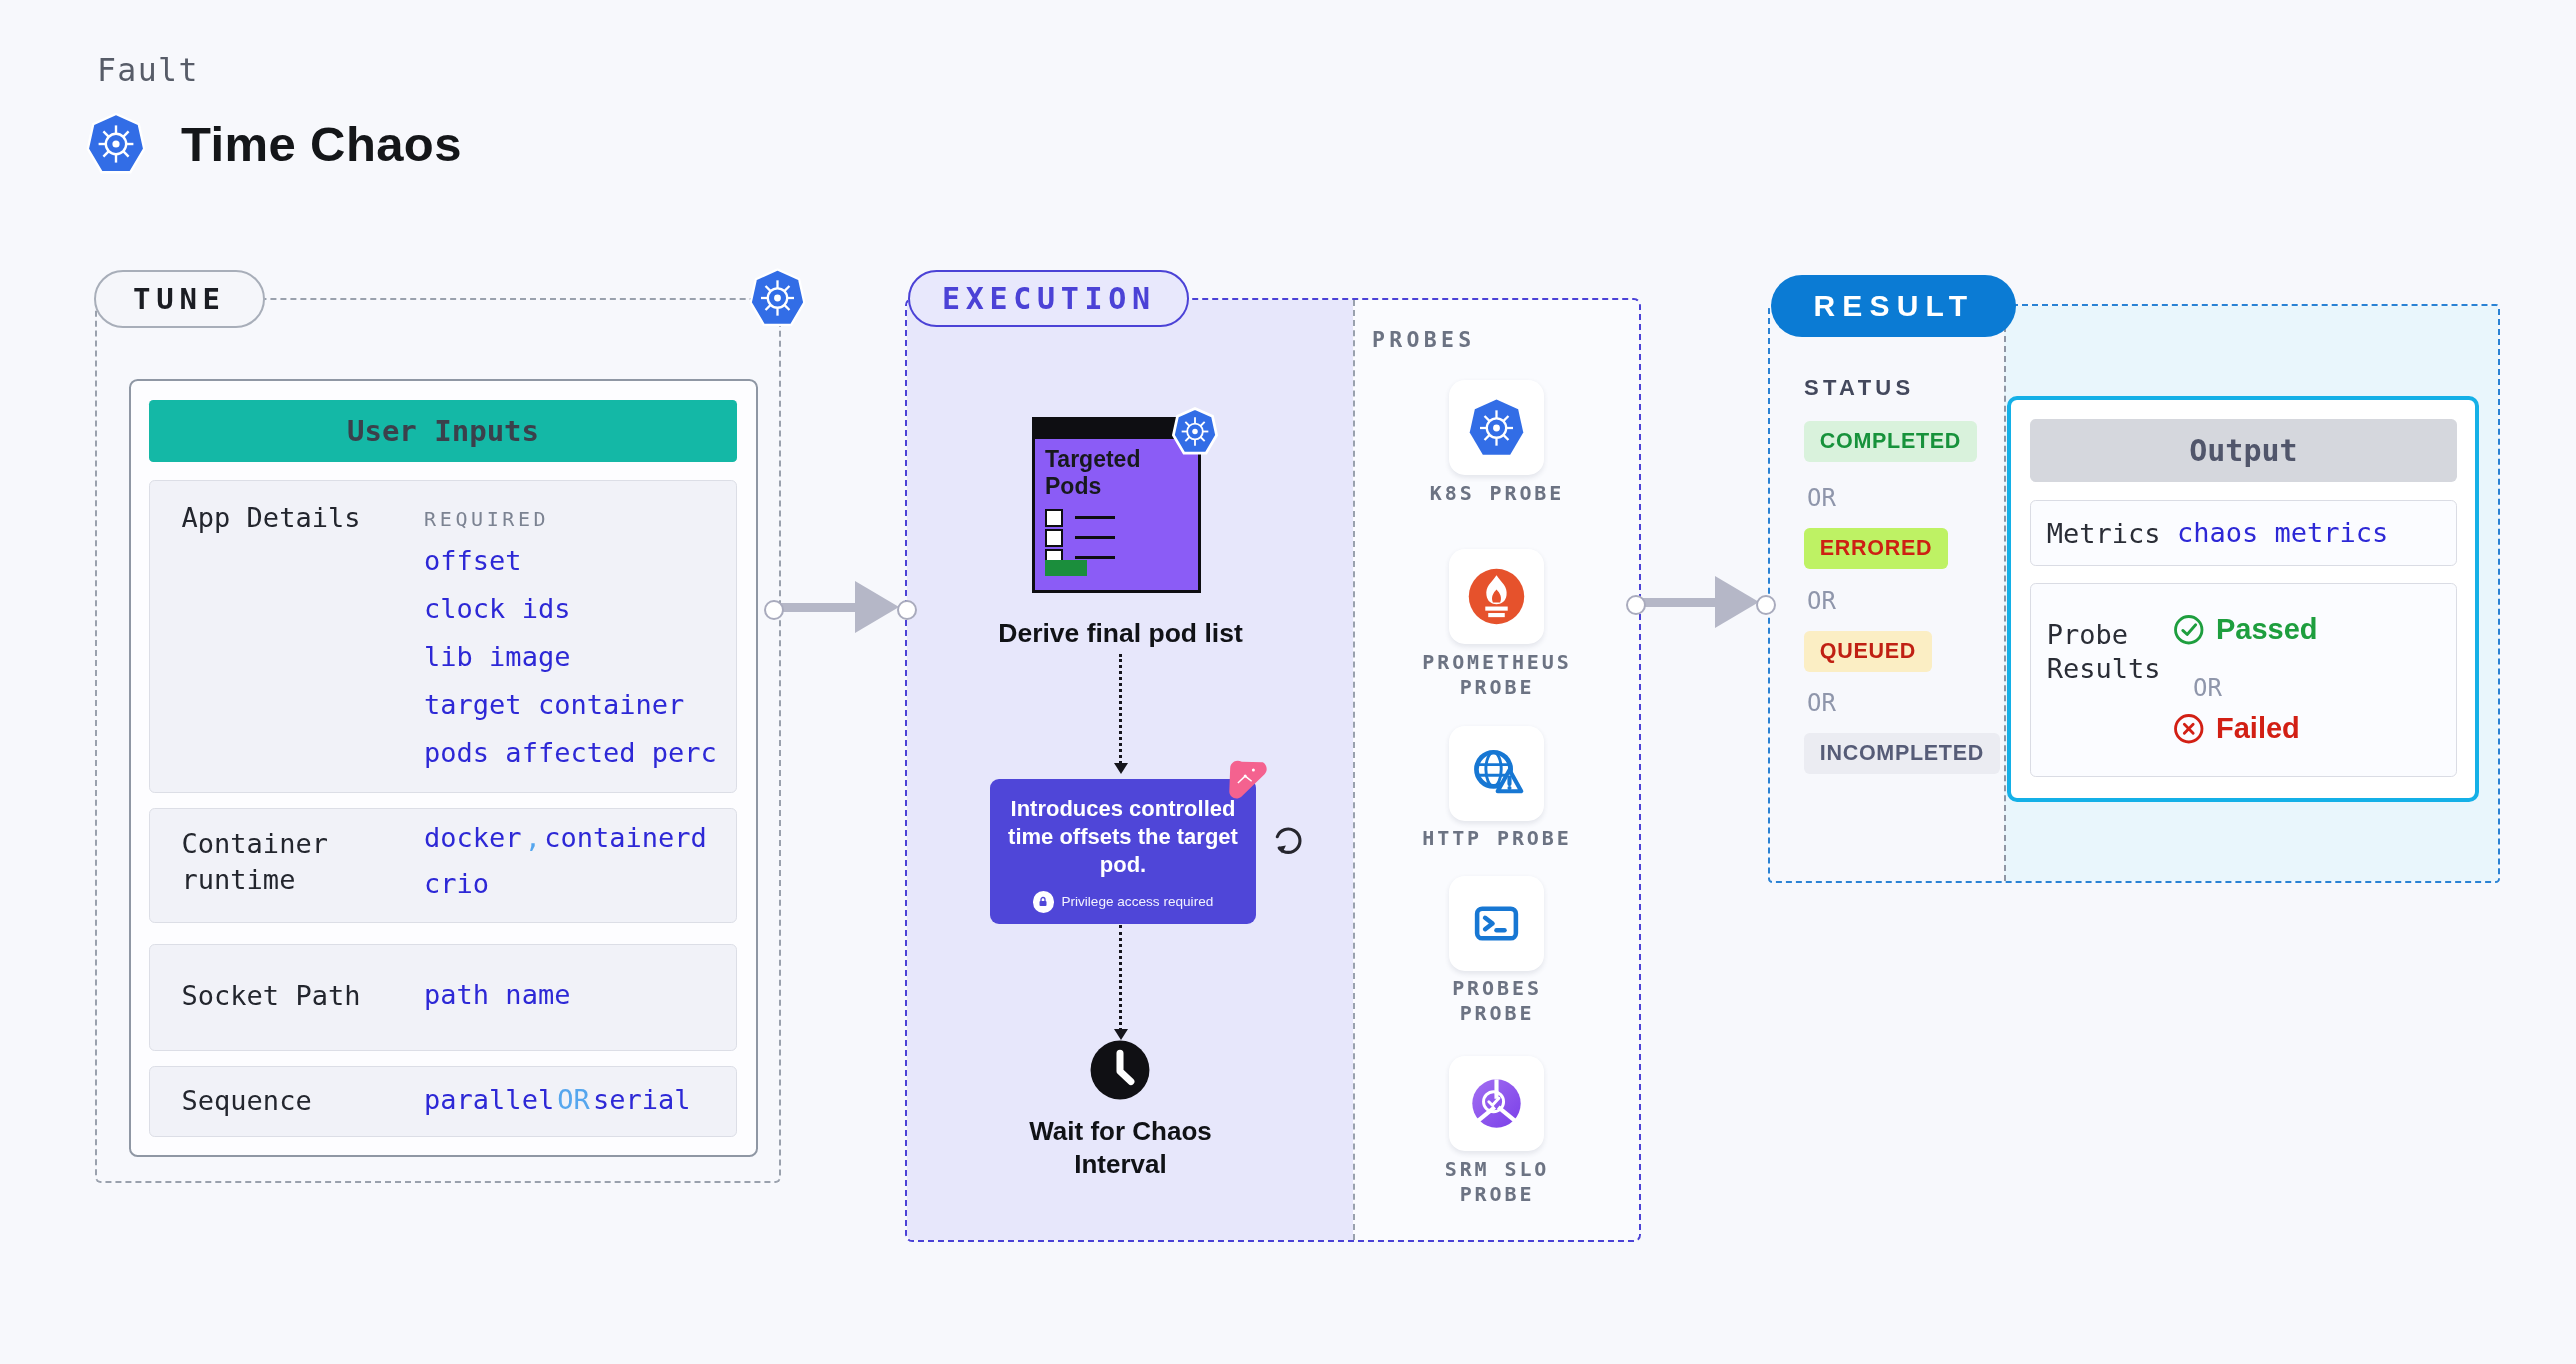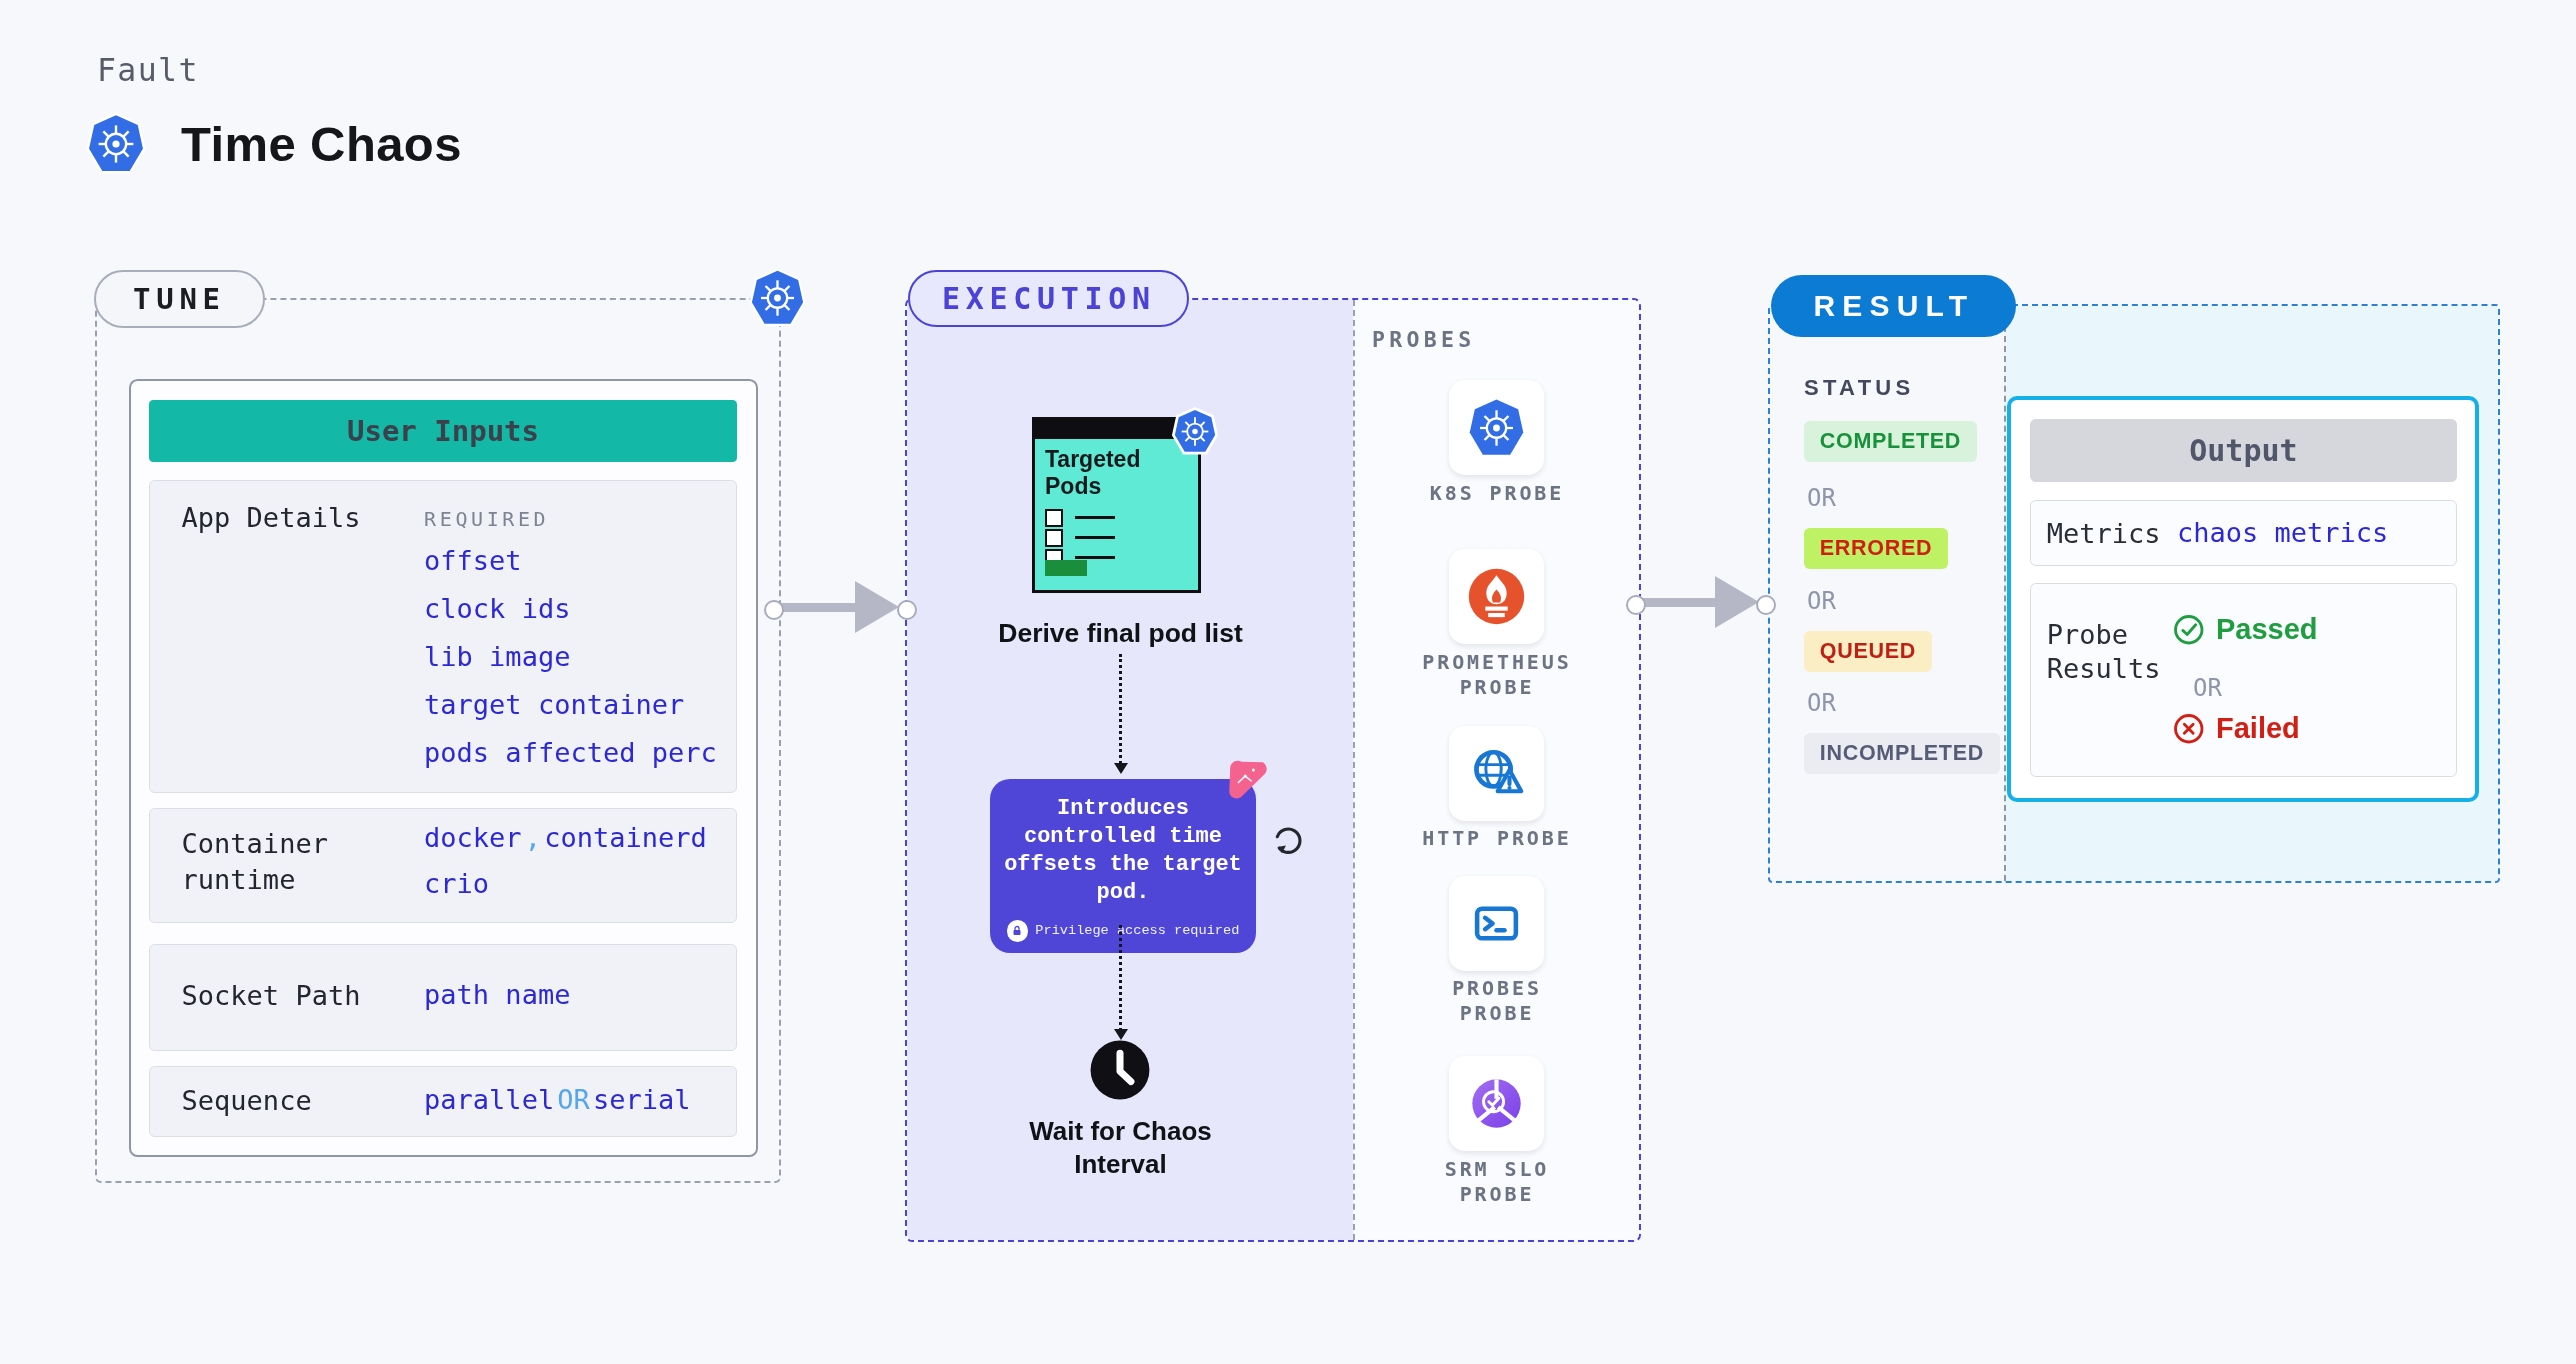--- a/index.html
+++ b/index.html
@@ -43,35 +43,35 @@
   .conn-circle{width:15.8px;height:15.8px;border-radius:50%;background:#ffffff;border:2.9px solid #a9abbd;z-index:4;}
   .conn-line{height:9.3px;background:#b5b7c7;}
   .conn-tri{width:0;height:0;border-top:26.5px solid transparent;border-bottom:26.5px solid transparent;
             border-left:44px solid #b5b7c7;}
 
   
   .exec-box{left:905px;top:298px;width:732px;height:940px;border:2.1px dashed #4b42d6;border-radius:7.2px;}
   .exec-left{left:0;top:0;bottom:0;width:446px;background:#e7e7fb;border-radius:5.7px 0 0 5.7px;}
   .probes-panel{left:446px;right:0;top:0;bottom:0;background:#fafbfe;border-left:2.1px dashed #99a1ad;border-radius:0 5.7px 5.7px 0;}
 
-  .tp-window{left:125px;top:117px;width:163px;height:170px;background:#5eead4;border:3.6px solid #0e0e12;}
+  .tp-window{left:125px;top:117px;width:163px;height:170px;background:#8b5cf6;border:3.6px solid #0e0e12;}
   .tp-bar{left:0;right:0;top:0;height:18.6px;background:#0e0e12;}
   .tp-k8s{right:-20px;top:-13px;width:46px;height:49px;z-index:3;}
   .tp-title{left:10px;top:26px;width:107px;font-size:23px;line-height:27px;font-weight:bold;color:#17191d;}
   .tp-row{left:10px;height:17px;}
   .tp-box{position:absolute;left:0;top:0;width:14.3px;height:14.3px;border:2.9px solid #0e0e12;background:#fff;}
   .tp-line{position:absolute;left:30px;top:7.2px;width:40px;height:2.9px;background:#0e0e12;}
   .tp-btn{left:10px;top:140px;width:42px;height:15.8px;background:#1b8e3c;}
 
   .derive-label{left:60px;top:318px;width:307px;text-align:center;font-size:26.5px;font-weight:bold;color:#101216;}
   .dotline{border-left:3.6px dotted #15151c;width:0;}
   .dot-ah{width:0;height:0;border-left:7.2px solid transparent;border-right:7.2px solid transparent;
           border-top:11.5px solid #15151c;}
 
-  .exec-tooltip{left:83px;top:479px;width:266px;height:174px;background:#4f46d8;border-radius:20px;font-family:Liberation Mono, monospace;}
+  .exec-tooltip{left:83px;top:479px;width:266px;height:145px;background:#4f46d8;border-radius:9px;}
   .tooltip-text{margin:15.8px 13px 0;text-align:center;font-size:22px;line-height:28px;font-weight:bold;color:#ffffff;}
   .priv-row{position:absolute;left:0;right:0;bottom:11.5px;display:flex;justify-content:center;align-items:center;gap:7.2px;}
   .lock-circle{width:21.5px;height:21.5px;border-radius:50%;background:#ffffff;display:flex;align-items:center;justify-content:center;}
   .priv-text{font-size:13.6px;color:#f2f2ff;}
   .chaos-icon{right:-11.5px;top:-21.5px;width:43px;height:43px;}
   .refresh-icon{left:361px;top:522px;width:39px;height:39px;}
   .clock-icon{left:181px;top:738px;width:64px;height:64px;}
   .wait-label{left:99px;top:815px;width:229px;text-align:center;font-size:26px;line-height:33px;font-weight:bold;color:#101216;}
 
   .probes-head{left:17px;top:27px;font-size:21.5px;font-weight:bold;color:#6c7383;letter-spacing:4.3px;}

